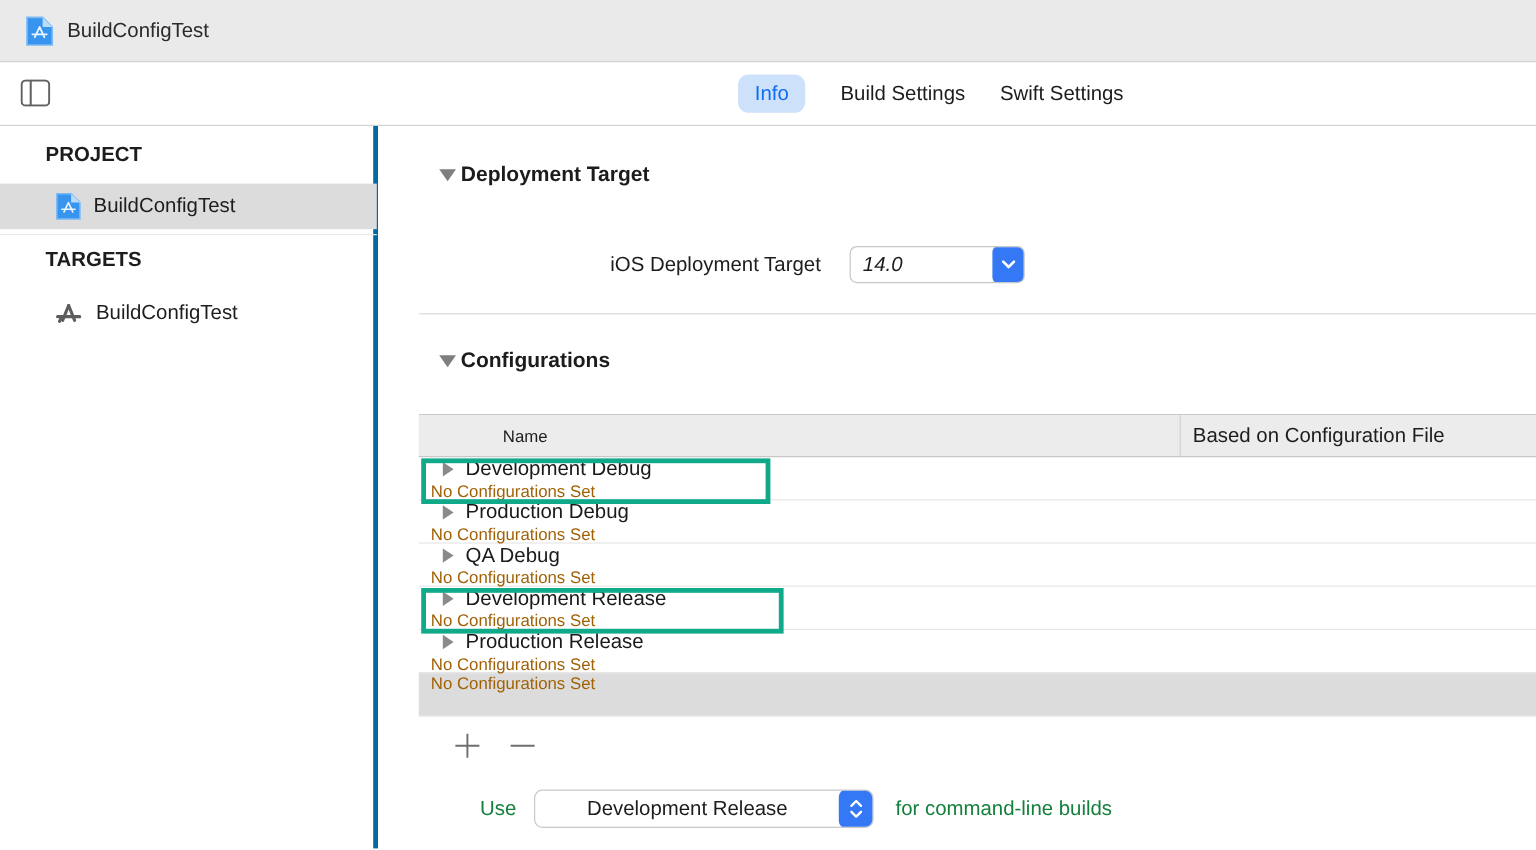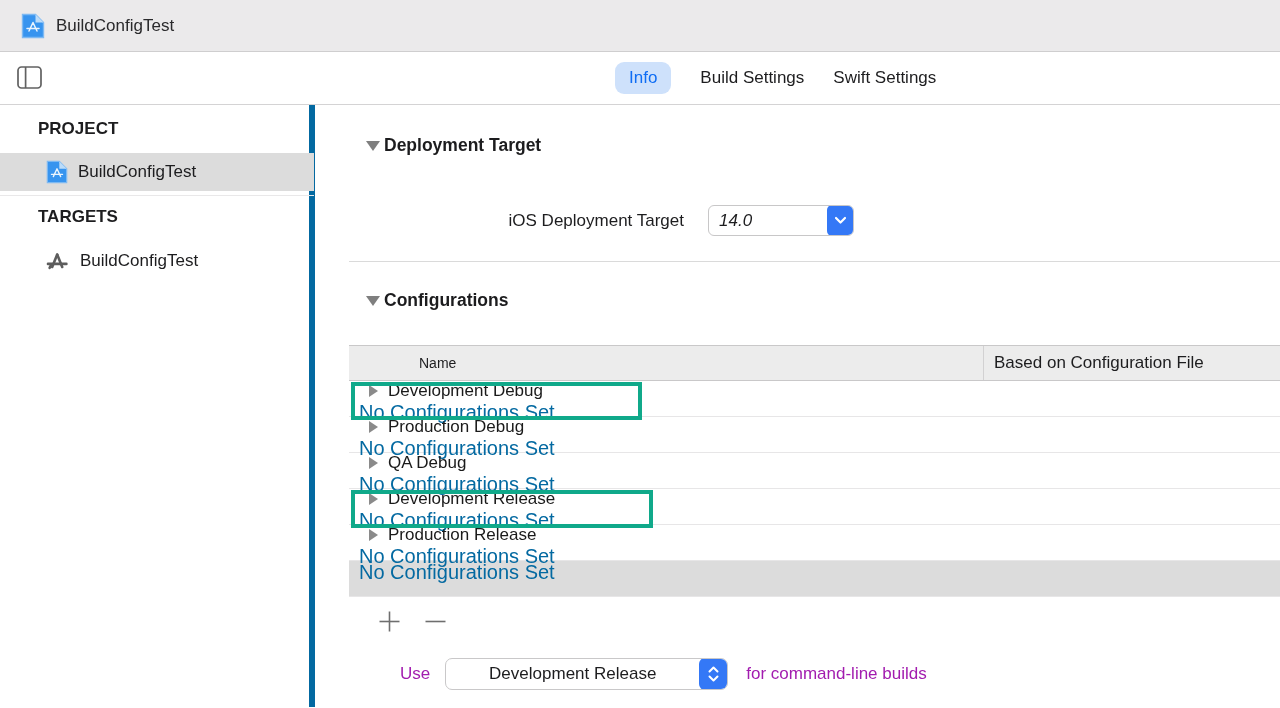--- a/index.html
+++ b/index.html
@@ -16,21 +16,21 @@
   .toolbar { height:53px; background:#ffffff; border-bottom:1px solid #d4d3d4;
     position:relative; display:flex; align-items:center; }
   .nav-toggle { position:absolute; left:17px; top:14px; width:25px; height:23px; cursor:default; }
   .tabbar { position:absolute; left:615px; top:0; height:100%;
     display:flex; align-items:center; gap:29px; }
   .tab { font-size:17px; color:#1d1d1f; padding:6px 0; }
   .tab.active { background:#cee1fb; color:#0f6df4; border-radius:9px; padding:6px 14px; }
 
   
   .content { display:flex; height:602px; }
-  .sidebar { width:315px; border-right:6px solid #0369a1; position:relative; background:#fff; }
+  .sidebar { width:315px; border-right:4px solid #0369a1; position:relative; background:#fff; }
   .side-header { position:absolute; left:38px; font-size:17px; font-weight:bold; color:#1d1d1f; }
   .side-row { position:absolute; left:0; width:314px; height:38px;
     display:flex; align-items:center; }
   .side-row.selected { background:#dcdcdc; }
   .side-row .label { font-size:17px; }
   .side-divider { position:absolute; left:0; width:314px; height:1px; background:#e9e8e9; }
 
   .main { flex:1; position:relative; background:#fff; }
 
   
@@ -59,31 +59,31 @@
   .cfg-head { height:35px; background:#ececec; border-bottom:1px solid #c9c8c9;
     display:flex; align-items:stretch; }
   .cfg-head .c1 { width:634px; display:flex; align-items:center; padding-left:70px;
     font-size:14px; color:#1d1d1f; }
   .cfg-head .c2 { flex:1; border-left:1px solid #d2d1d2; display:flex; align-items:center;
     padding-left:10px; font-size:17px; color:#1d1d1f; }
   .cfg-row { height:36px; display:flex; align-items:flex-start; border-bottom:1px solid #e7e6e7;flex-direction:column; }
   .cfg-row.selected { background:#dcdcdc; }
   .cfg-row .c1 { width:634px; display:flex; align-items:center; padding-left:20px; gap:10px; }
   .cfg-row .c1 .name { font-size:17px; color:#1a1a1a; }
-  .cfg-row .c2 { flex:1; padding-left:10px; font-size:20px; color:#0369a1; }
+  .cfg-row .c2 { flex:1; padding-left:10px; font-size:14px; color:#a16207; }
   .hl-box { position:absolute; border:4px solid #10a98a; pointer-events:none; }
   .hl-1 { top:36px; left:2px; width:291px; height:38px; }
   .hl-2 { top:144px; left:2px; width:302px; height:38px; }
 
   
   .pm-row { position:absolute; left:63px; top:505px; display:flex; gap:23px; align-items:center; }
   .pm-btn { width:23px; height:23px; display:flex; align-items:center; justify-content:center; }
   .use-row { position:absolute; left:85px; top:553px; height:32px;
     display:flex; align-items:center; }
-  .use-row .txt { font-size:17px; color:#a21caf; }
+  .use-row .txt { font-size:17px; color:#15803d; }
   .popup { margin-left:15px; width:283px; height:32px; border:1px solid #c9c8c9;
     border-radius:7px; background:#fff; display:flex; align-items:stretch; overflow:hidden; }
   .popup .val { flex:1; display:flex; align-items:center; justify-content:center;
     font-size:17px; color:#1d1d1f; }
   .popup .btn { width:29px; background:#3478f6; border-radius:6px;
     display:flex; align-items:center; justify-content:center; margin:-1px -1px -1px 0; }
   .use-row .suffix { margin-left:18px; }
 </style>
 </head>
 <body>

